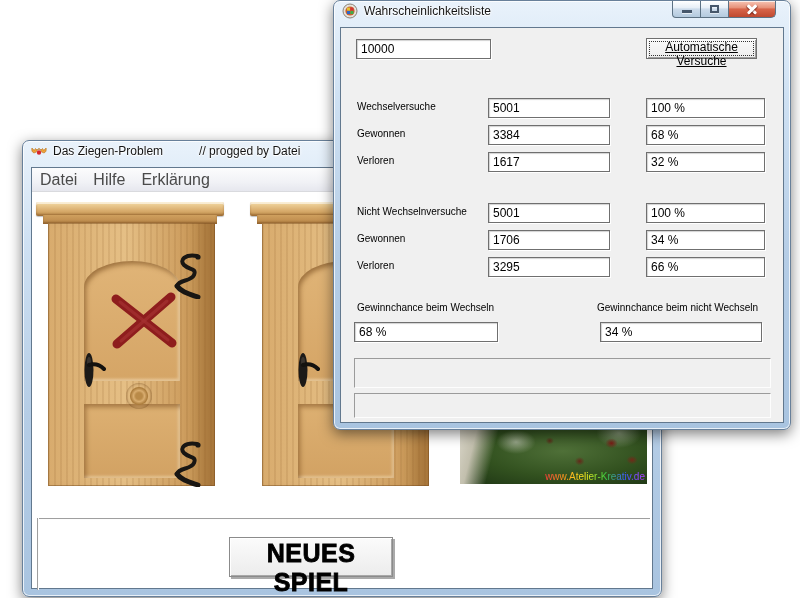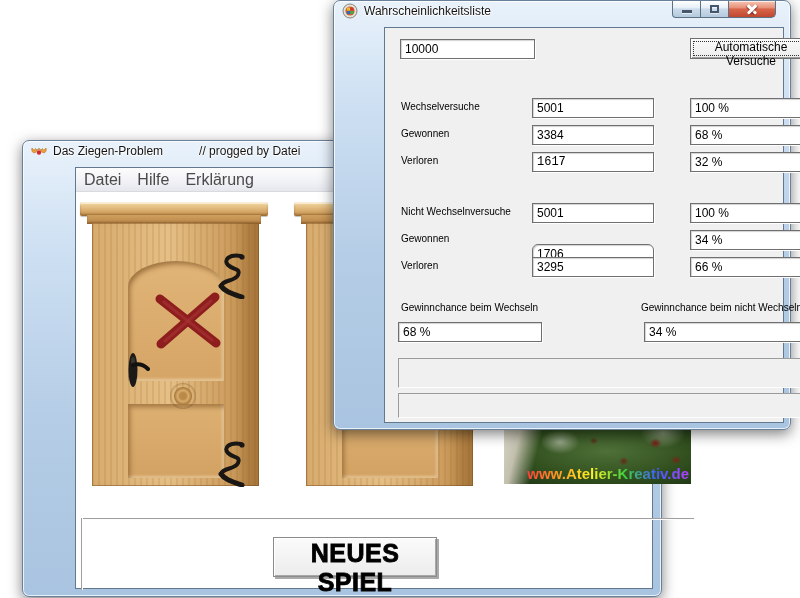--- a/index.html
+++ b/index.html
@@ -7,21 +7,21 @@
   .stage{position:relative;width:800px;height:598px;background:#ffffff;overflow:hidden;}
 
   
   .win{position:absolute;border:1px solid #68809a;border-radius:7px;
        background:linear-gradient(180deg,#e9f2fb 0%,#cfe1f3 22%,#b5cde6 60%,#a9c4e0 100%);
        box-shadow:inset 0 0 0 1px rgba(255,255,255,.75),0 4px 14px rgba(0,0,0,.5);}
   .titlebar{position:absolute;left:0;top:0;right:0;height:20px;display:flex;align-items:center;
        padding-left:8px;font-size:12px;color:#141414;
        text-shadow:0 0 3px #fff,0 0 5px #fff,0 1px 0 #fff;}
   .app-icon{width:16px;height:16px;margin-right:6px;flex:0 0 auto;display:inline-block;}
-  .client{position:absolute;border:1px solid #62788e;background:#f0f0f0;margin-left:44px;}
+  .client{position:absolute;border:1px solid #62788e;background:#f0f0f0;}
 
   
   .caps{position:absolute;top:0;right:14px;display:flex;height:17px;}
   .cap{width:29px;height:17px;border:1px solid #5c7183;border-top:none;position:relative;
        background:linear-gradient(180deg,#ffffff,#e7eff7 42%,#ccdbeb 50%,#b4cade 100%);
        box-shadow:inset 0 1px 0 rgba(255,255,255,.7);cursor:pointer;}
   .cap.min{border-radius:0 0 0 4px;}
   .cap.max{border-left:none;width:28px;}
   .cap.close{border-left:none;width:47px;border-radius:0 0 5px 0;
        background:linear-gradient(180deg,#f7c5b5,#e79179 42%,#d8654a 50%,#bf4930 100%);}
@@ -36,21 +36,21 @@
   
   #prob-win{left:333px;top:0;width:458px;height:430px;z-index:10;}
   #prob-client{left:6px;right:6px;top:26px;bottom:6px;background:#f0f0f0;}
   .edit{position:absolute;height:20px;background:#fff;border:1px solid #6f6f6f;
         box-shadow:1px 1px 0 rgba(255,255,255,.95),inset 1px 1px 1px rgba(0,0,0,.18);
         font-size:12px;color:#000;padding:1px 4px;}
   .lbl{position:absolute;font-size:10px;color:#000;white-space:nowrap;}
   .btn{position:absolute;background:linear-gradient(180deg,#fafafa,#ededed);
        border:1px solid #6f6f6f;box-shadow:inset 1px 1px 0 #fff,inset -1px -1px 0 #9e9e9e;
        font-size:12px;color:#000;cursor:pointer;}
-  .btn.auto{left:305px;top:10px;width:122px;height:21px;outline:1px dotted #333;outline-offset:-4px;}
+  .btn.auto{left:305px;top:10px;width:111px;height:21px;outline:1px dotted #333;outline-offset:-4px;text-decoration:underline;}
   .edit.trials{left:15px;top:11px;width:135px;}
   .c1{left:147px;width:122px;}
   .c2{left:305px;width:119px;}
   .lblcol{left:16px;}
   .panel{position:absolute;left:13px;width:417px;background:#f0f0f0;
          border:1px solid;border-color:#9b9b9b #fdfdfd #fdfdfd #9b9b9b;}
 
   
   #game-win{left:22px;top:140px;width:640px;height:457px;z-index:1;}
   #game-client{left:8px;right:8px;top:26px;bottom:7px;background:#ffffff;}
@@ -91,21 +91,21 @@
   .photo{position:absolute;left:428px;top:256px;width:187px;height:60px;overflow:hidden;
         background:
           radial-gradient(9px 7px at 81% 32%,rgba(125,22,18,.95),rgba(125,22,18,0) 70%),
           radial-gradient(7px 6px at 64% 62%,rgba(110,25,20,.8),rgba(110,25,20,0) 70%),
           radial-gradient(8px 6px at 92% 60%,rgba(130,30,22,.8),rgba(130,30,22,0) 70%),
           radial-gradient(6px 5px at 48% 28%,rgba(100,20,16,.7),rgba(100,20,16,0) 70%),
           radial-gradient(26px 16px at 30% 30%,rgba(225,225,215,.55),rgba(225,225,215,0) 75%),
           radial-gradient(30px 20px at 85% 15%,rgba(210,215,200,.5),rgba(210,215,200,0) 75%),
           linear-gradient(104deg,#d9d5c8 0%,#c2bfad 9%,rgba(170,175,150,0) 20%),
           radial-gradient(ellipse at 55% 45%,#4f7038 0%,#32511f 55%,#1d3414 100%);}
-  .watermark{position:absolute;right:2px;bottom:2px;font-size:15px;font-weight:bold;
+  .watermark{position:absolute;right:2px;bottom:2px;font-size:10px;font-weight:normal;
         background:linear-gradient(90deg,#ff2020,#ff9000,#ffee00,#22cc22,#2244ff,#aa22ff);
         -webkit-background-clip:text;background-clip:text;color:transparent;
         text-shadow:0 0 1px rgba(255,255,255,.15);}
 
   .bevel-h{position:absolute;left:5px;top:350px;width:613px;height:1px;background:#9f9f9f;box-shadow:0 1px 0 #fdfdfd;}
   .bevel-v{position:absolute;left:5px;top:350px;width:1px;height:72px;background:#9f9f9f;box-shadow:1px 0 0 #fdfdfd;}
   .new-game{position:absolute;left:197px;top:369px;width:164px;height:40px;
         background:linear-gradient(180deg,#fbfbfb,#ececec);
         border:1px solid #8b8b8b;
         box-shadow:inset 1px 1px 0 #fff,inset -1px -1px 0 #a8a8a8,2px 2px 0 rgba(125,125,125,.65);
@@ -235,29 +235,29 @@
 
       <div class="lbl lblcol" style="top:73px">Wechselversuche</div>
       <input class="edit c1" style="top: 70px;" value="5001">
       <input class="edit c2" style="top: 70px;" value="100 %">
 
       <div class="lbl lblcol" style="top:100px">Gewonnen</div>
       <input class="edit c1" style="top: 97px;" value="3384">
       <input class="edit c2" style="top: 97px;" value="68 %">
 
       <div class="lbl lblcol" style="top:127px">Verloren</div>
-      <input class="edit c1" style="top: 124px; font-family: Liberation Mono, monospace;" value="1617">
+      <input class="edit c1" style="top: 124px;" value="1617">
       <input class="edit c2" style="top: 124px;" value="32 %">
 
       <div class="lbl lblcol" style="top:178px">Nicht Wechselnversuche</div>
       <input class="edit c1" style="top: 175px;" value="5001">
       <input class="edit c2" style="top: 175px;" value="100 %">
 
       <div class="lbl lblcol" style="top:205px">Gewonnen</div>
-      <input class="edit c1" style="top: 216px; border-radius: 6px;" value="1706">
+      <input class="edit c1" style="top: 202px;" value="1706">
       <input class="edit c2" style="top: 202px;" value="34 %">
 
       <div class="lbl lblcol" style="top:232px">Verloren</div>
       <input class="edit c1" style="top: 229px;" value="3295">
       <input class="edit c2" style="top: 229px;" value="66 %">
 
       <div class="lbl" style="left:16px;top:274px">Gewinnchance beim Wechseln</div>
       <div class="lbl" style="left:256px;top:274px">Gewinnchance beim nicht Wechseln</div>
       <input class="edit" style="left: 13px; top: 294px; width: 144px;" value="68 %">
       <input class="edit" style="left: 259px; top: 294px; width: 162px;" value="34 %">

